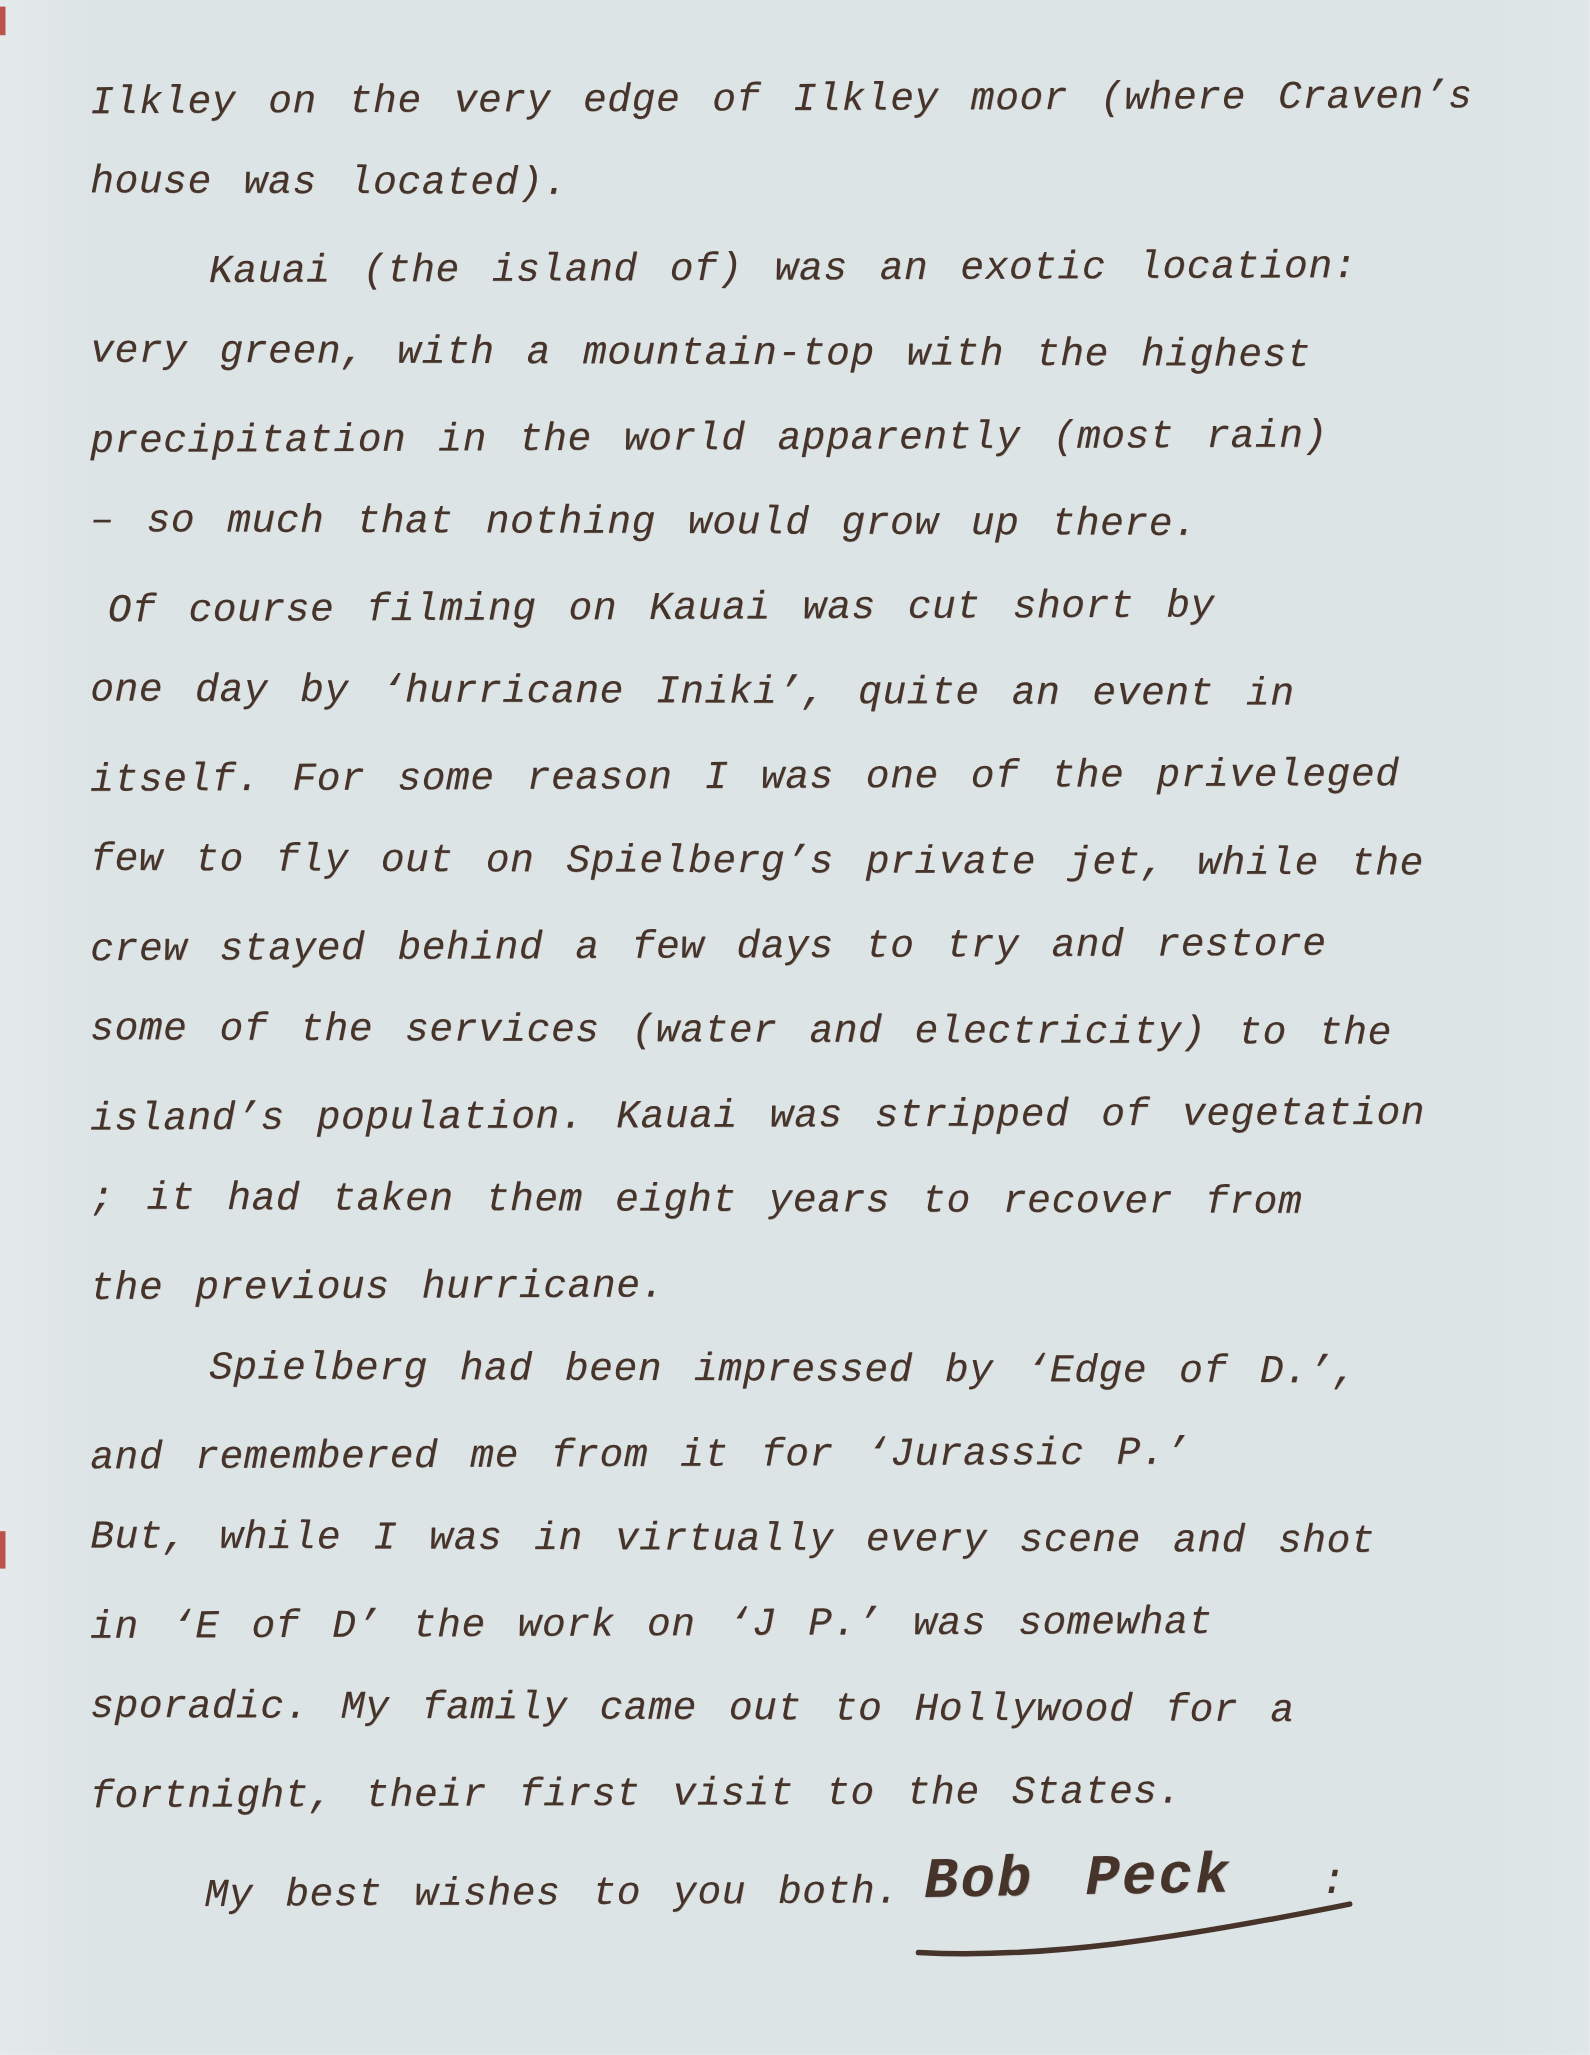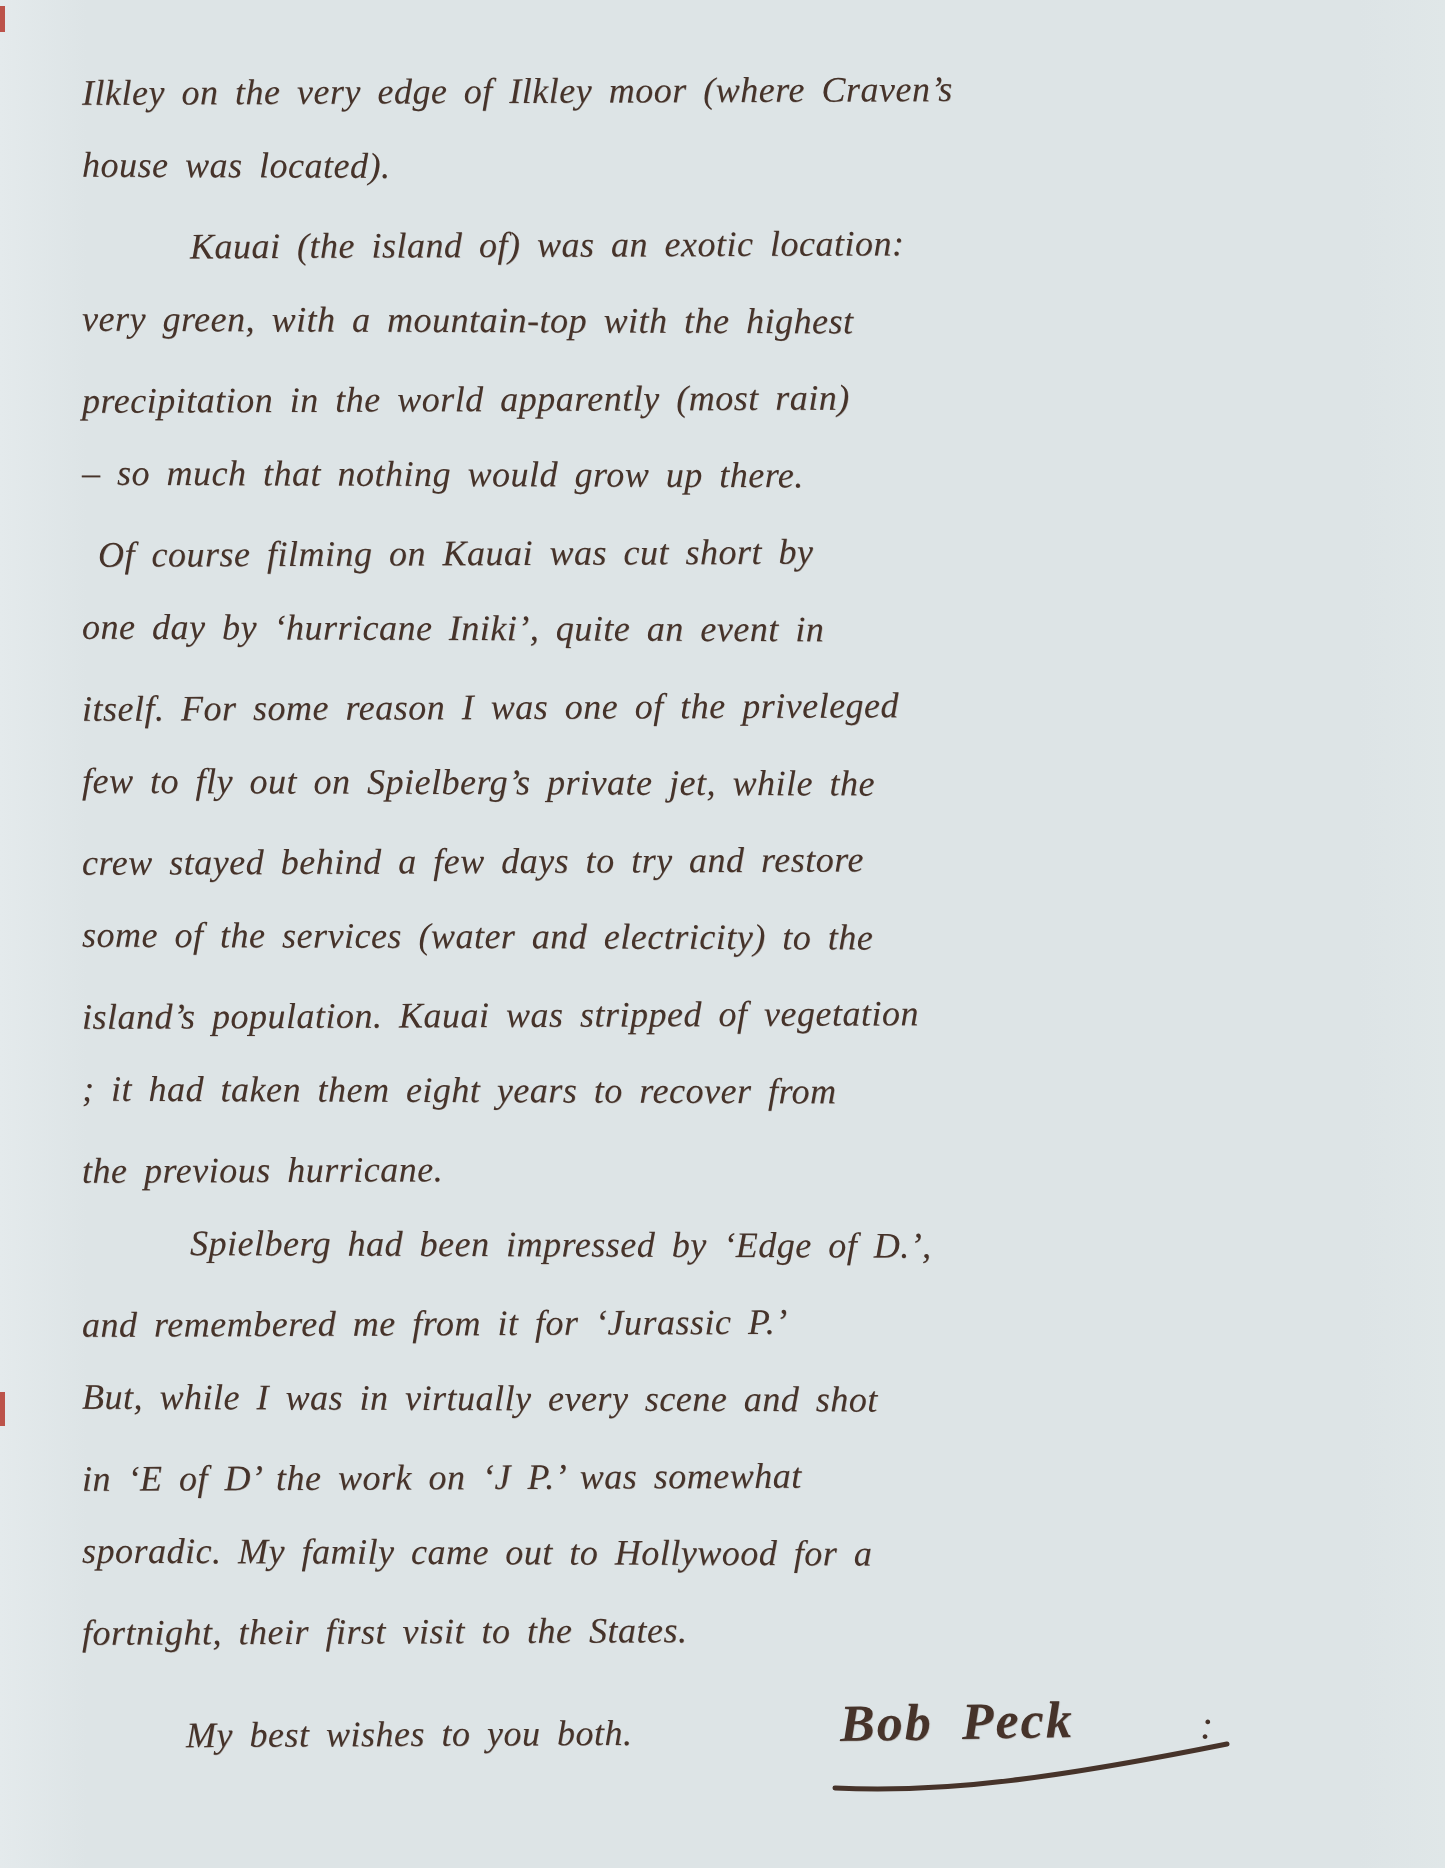--- a/index.html
+++ b/index.html
@@ -9,21 +9,21 @@
     height: 1868px;
     overflow: hidden;
   }
   .paper {
     position: relative;
     width: 1445px;
     height: 1868px;
     background:
       linear-gradient(90deg, #e4eaec 0%, #dde4e6 6%, #dde4e6 94%, #e0e7e8 100%),
       #dde4e6;
-    font-family: Liberation Serif, serif;
+    font-family: Liberation Mono, monospace;
   }
   .letter-body {
     position: absolute;
     top: 52px;
     left: 82px;
     right: 55px;
   }
   .line {
     height: 77px;
     line-height: 77px;
@@ -34,21 +34,21 @@
     word-spacing: 7px;
     white-space: nowrap;
     text-shadow: 0.4px 0.4px 0.6px rgba(70, 51, 42, 0.35);
   }
   .line:nth-child(odd)  { transform: rotate(-0.25deg); }
   .line:nth-child(even) { transform: rotate(0.2deg); }
   .indent    { text-indent: 108px; }
   .indent-sm { text-indent: 16px; }
   .closing-row {
     position: relative;
-    margin-top: 27px;
+    margin-top: 14px;
     height: 110px;
   }
   .closing-text {
     position: absolute;
     left: 104px;
     top: 0;
     height: 77px;
     line-height: 77px;
     font-style: italic;
     font-size: 36px;

